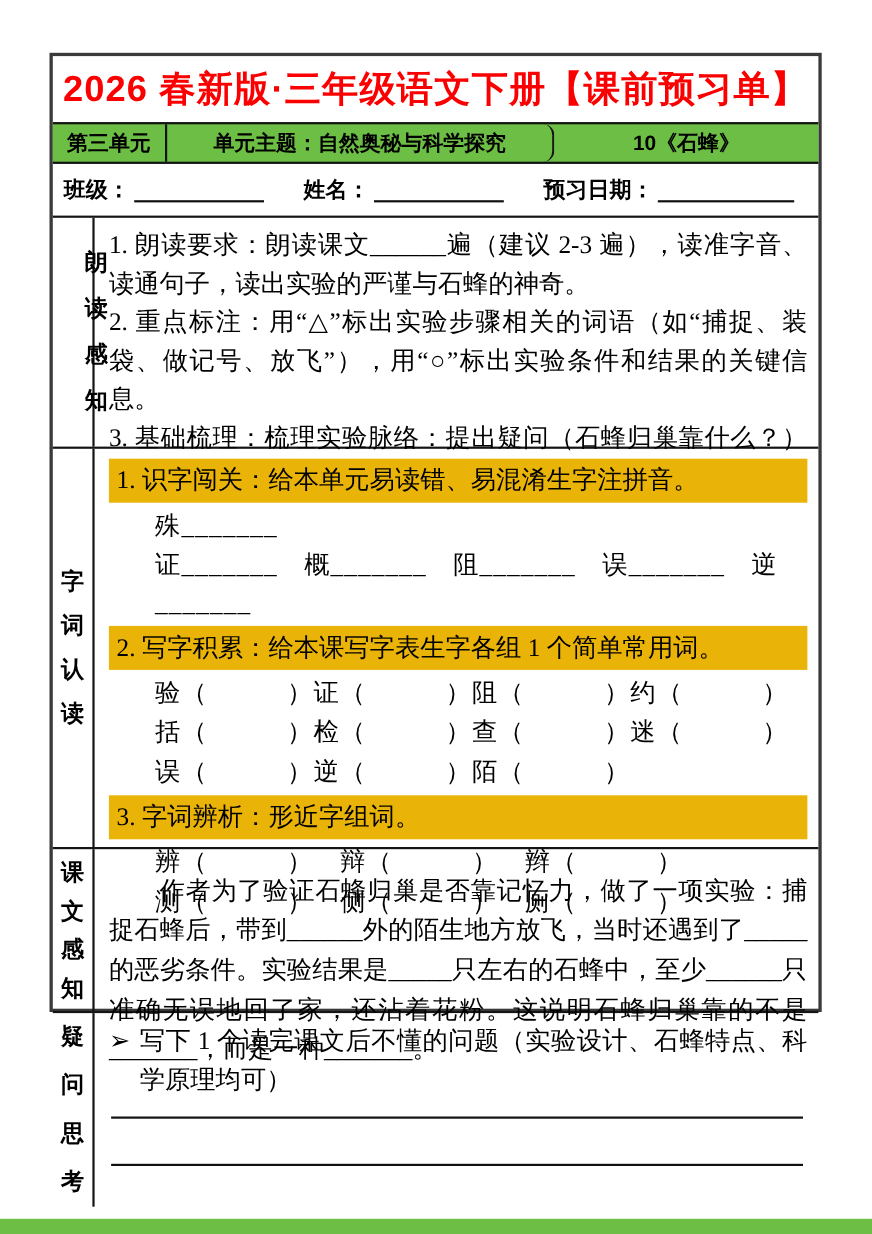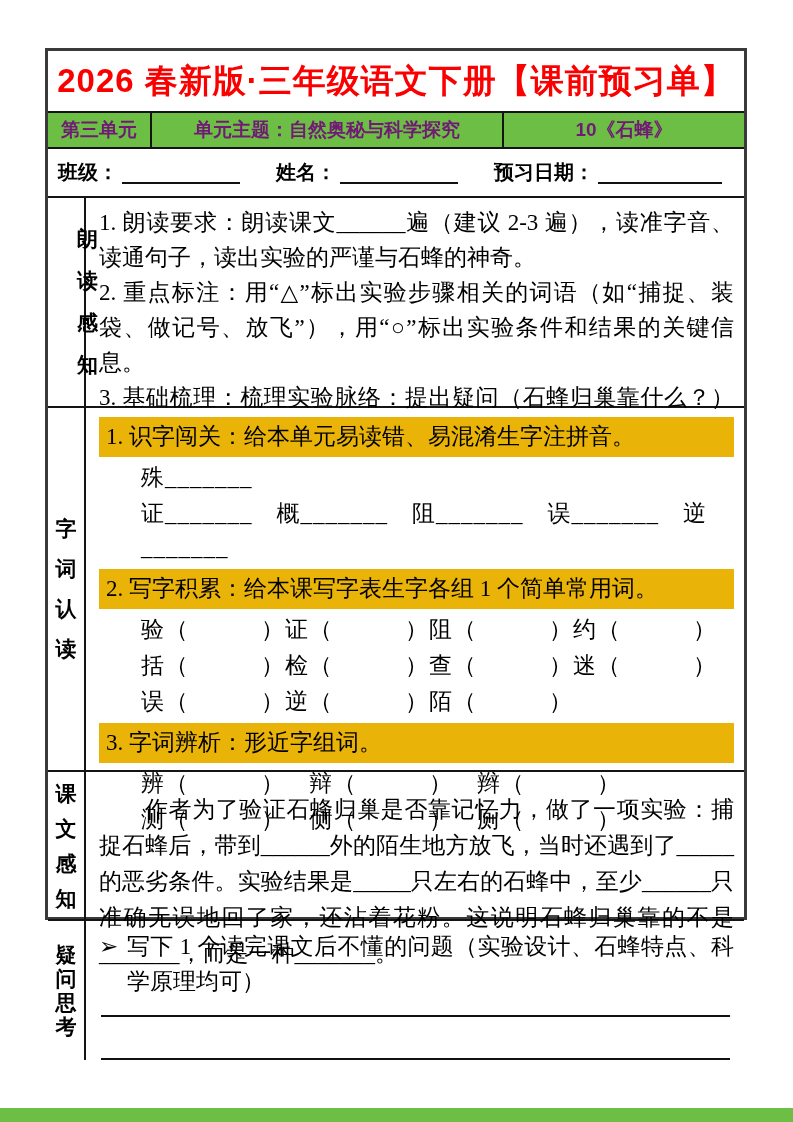--- a/index.html
+++ b/index.html
@@ -5,43 +5,43 @@
   html,body{margin:0;padding:0;background:#ffffff;}
   .page{position:relative;width:793px;height:1122px;background:#ffffff;overflow:hidden;
         font-family:"Liberation Sans","DejaVu Sans",sans-serif;color:#000;}
   .frame{position:absolute;left:45px;top:48px;width:702px;height:872px;box-sizing:border-box;
          border:3px solid #3a3a3a;display:flex;flex-direction:column;background:#fff;}
   
   .title-row{height:60px;flex:0 0 60px;display:flex;align-items:center;justify-content:center;}
   .title-row h1{margin:0;font-size:33px;font-weight:bold;color:#fb0000;letter-spacing:1px;white-space:nowrap;}
   
   .unit-bar{flex:0 0 38px;height:38px;background:#6dbe45;display:flex;box-sizing:border-box;
-            border-top:2px solid #141414;border-bottom:2px solid #141414;color:#701a75;font-weight:bold;font-size:19px;}
+            border-top:2px solid #141414;border-bottom:2px solid #141414;color:#000000;font-weight:bold;font-size:19px;}
   .unit-bar .cell{display:flex;align-items:center;justify-content:center;box-sizing:border-box;}
   .ub1{width:104px;border-right:2px solid #141414;}
-  .ub2{width:352px;border-right:2px solid #141414;}
+  .ub2{width:352px;border-right:2px solid #141414;border-radius:10px;}
   .ub3{flex:1;}
   
   .info-row{flex:0 0 49px;height:49px;display:flex;align-items:center;box-sizing:border-box;
             border-bottom:2px solid #141414;padding:0 10px;font-weight:bold;font-size:20px;}
   .blank{display:inline-block;height:20px;border-bottom:2px solid #111;vertical-align:-4px;}
   .info-row .blank{margin-left:4px;}
   .b-class{width:118px;margin-right:36px;}
   .b-name{width:118px;margin-right:36px;}
   .b-date{width:124px;}
   
   .section{display:flex;box-sizing:border-box;border-bottom:2px solid #141414;}
   .section:last-child{border-bottom:none;}
   .side{width:38px;flex:0 0 38px;box-sizing:border-box;border-right:2px solid #141414;
         display:flex;align-items:center;justify-content:center;font-weight:bold;font-size:21px;}
   .side span{display:block;width:24px;text-align:center;word-break:break-all;}
   .lh40 span{line-height:40px;}
   .lh42 span{line-height:42px;margin-left:43px;}
   .lh36 span{line-height:35px;}
-  .lh31 span{line-height:24px;}
+  .lh31 span{line-height:44px;}
   .content{flex:1;box-sizing:border-box;padding:7px 10px 0 13px;
            font-family:"Liberation Serif","DejaVu Serif",serif;font-size:23px;line-height:35px;}
   .content p{margin:0;text-align:justify;}
   
   .sec1{flex:0 0 210px;height:210px;}
   .sec2{flex:0 0 364px;height:364px;}
   .sec3{flex:0 0 149px;height:149px;}
   .sec4{flex:1;}
   
   .sec2 .content{padding-top:5px;line-height:34px;}

